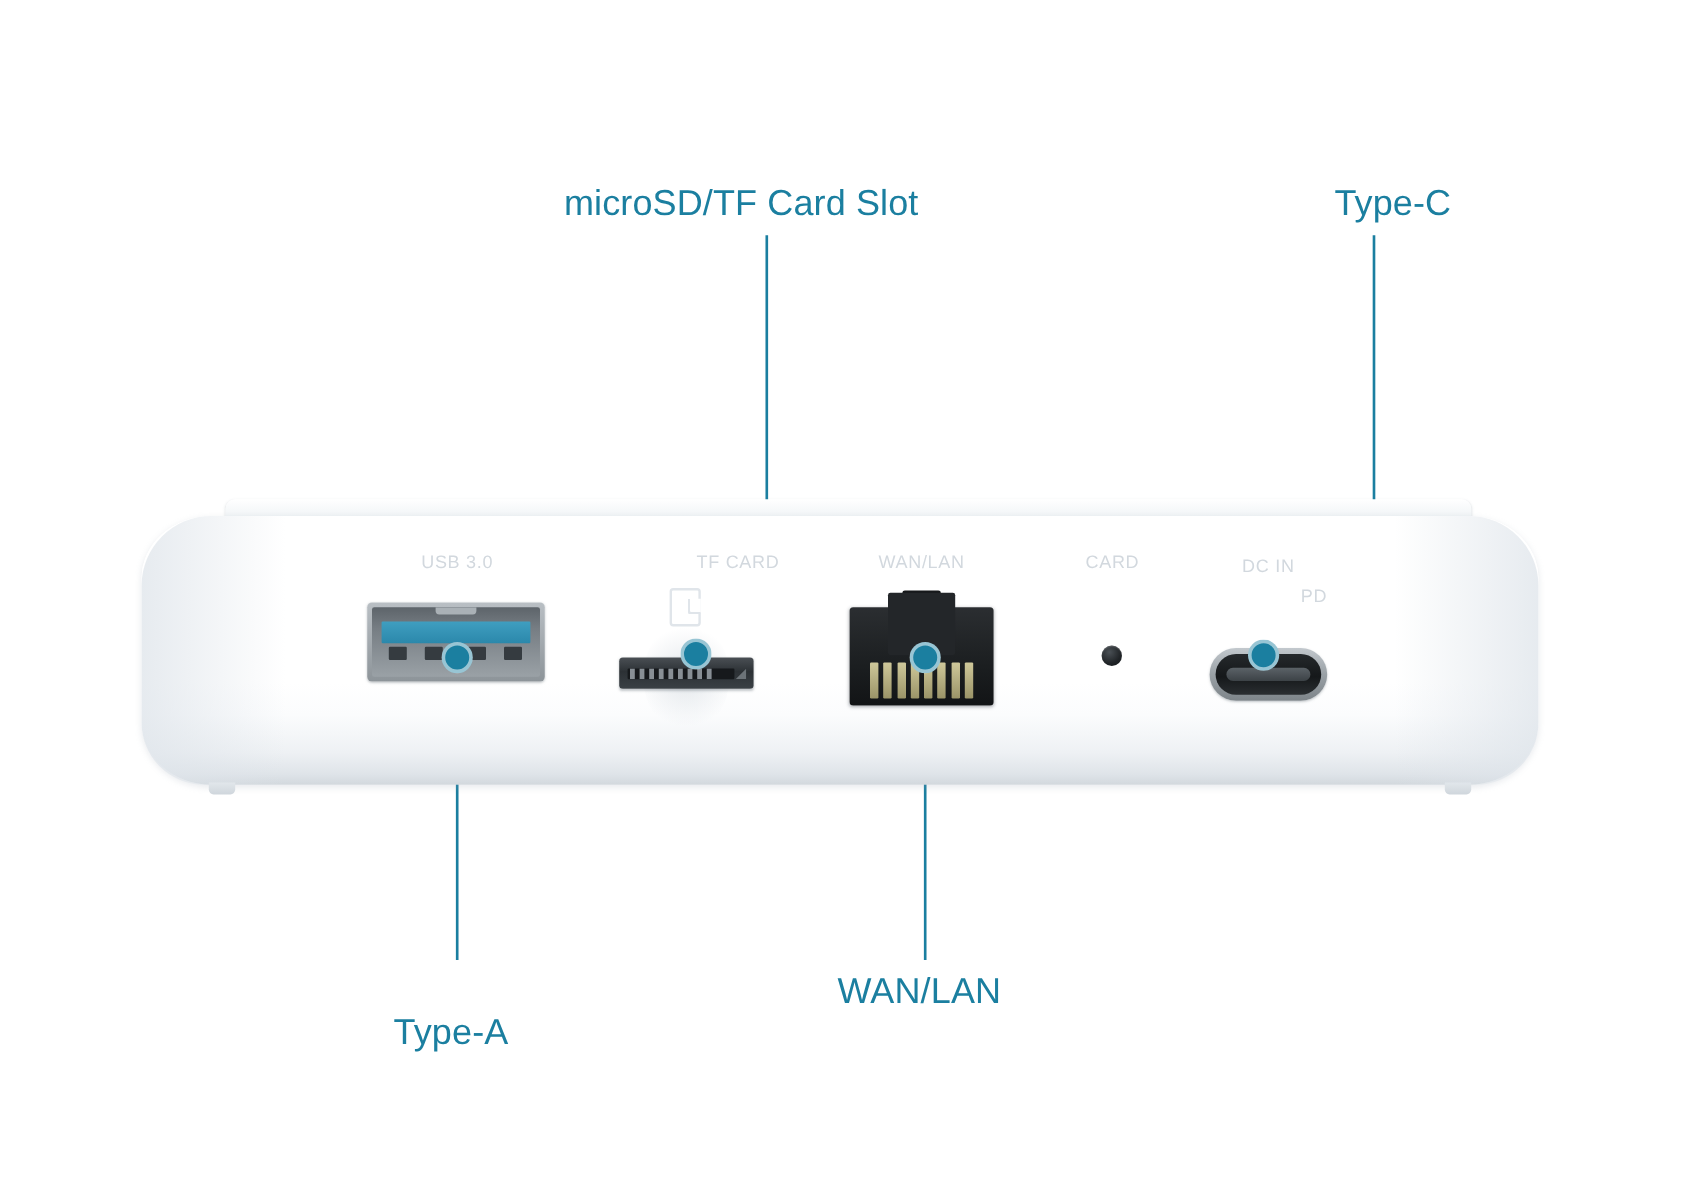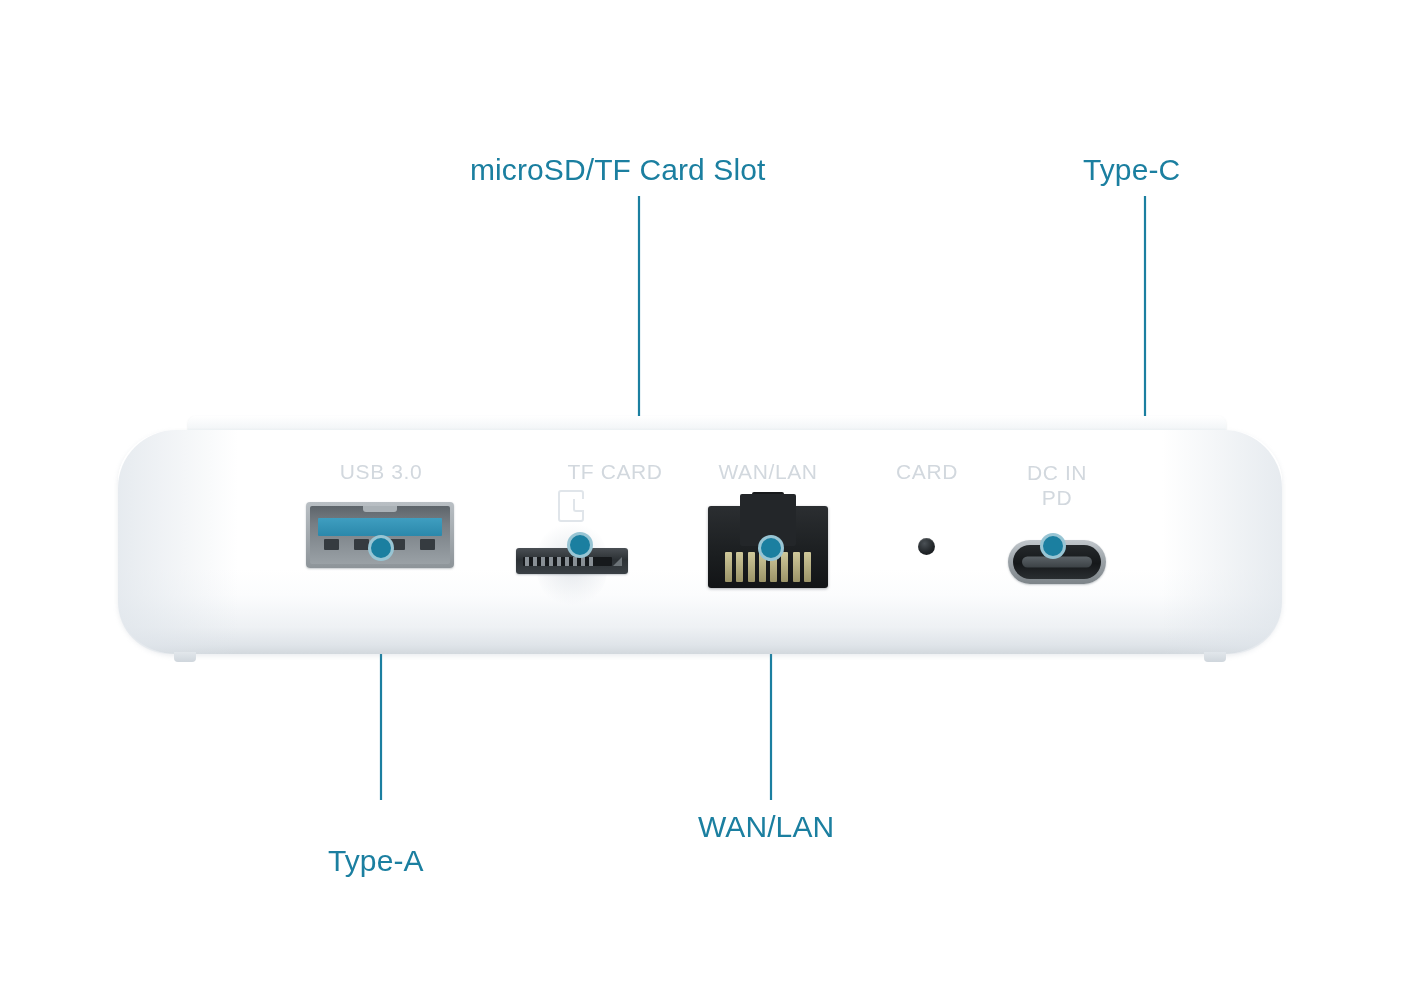--- a/index.html
+++ b/index.html
@@ -21,21 +21,21 @@
   
   .callout-label {
     position: absolute;
     color: #1b7fa0;
     font-size: 30px;
     font-family: "Liberation Sans", sans-serif;
     white-space: nowrap;
     letter-spacing: 0.1px;
   }
   #label-microsd { left: 470px; top: 153px; }
-  #label-typec   { left: 1083px; top: 153px; }
+  #label-typec   { left: 1112px; top: 153px; }
   #label-typea   { left: 328px;  top: 844px; }
   #label-wanlan  { left: 698px;  top: 810px; }
 
   
   #leaders {
     position: absolute;
     left: 0; top: 0;
     width: 1410px;
     height: 1000px;
     pointer-events: none;
@@ -104,21 +104,21 @@
     background: linear-gradient(180deg,#e2e7eb,#cfd6dc);
     border-radius: 0 0 4px 4px;
   }
   #foot-left  { left: 56px; }
   #foot-right { left: 1086px; }
 
   
   .silk {
     position: absolute;
     color: #d2d8de;
-    font-size: 21px;
+    font-size: 15px;
     letter-spacing: 0.6px;
     text-align: center;
     white-space: nowrap;
     transform: translateX(-50%);
   }
   .silk.two-line { line-height: 25px; text-align: right; }
 
   
   .port { position: absolute; }
 
@@ -373,21 +373,21 @@
 
     <div id="lid"></div>
 
     <div id="body">
 
       <div class="silk" style="left:263px; top:30px;">USB 3.0</div>
       <div class="silk" style="left:454px; top:30px;margin-left:43px;">TF CARD</div>
       <div class="silk" style="left:650px; top:30px;">WAN/LAN</div>
       <div class="silk" style="left:809px; top:30px;">CARD</div>
       <div class="silk two-line" style="left:939px; top:30px;">DC IN</div>
-      <div class="silk two-line" style="left:939px; top:55px;">PD</div>
+      <div class="silk two-line" style="left:977px; top:55px;">PD</div>
 
       <div id="tf-halo"></div>
       <div id="tf-glyph"></div>
 
       <div class="port" id="port-usba">
         <div id="usba-cavity">
           <div id="usba-notch"></div>
           <div id="usba-tab"></div>
           <div class="usba-pin" style="left:14px;"></div>
           <div class="usba-pin" style="left:44px;"></div>

